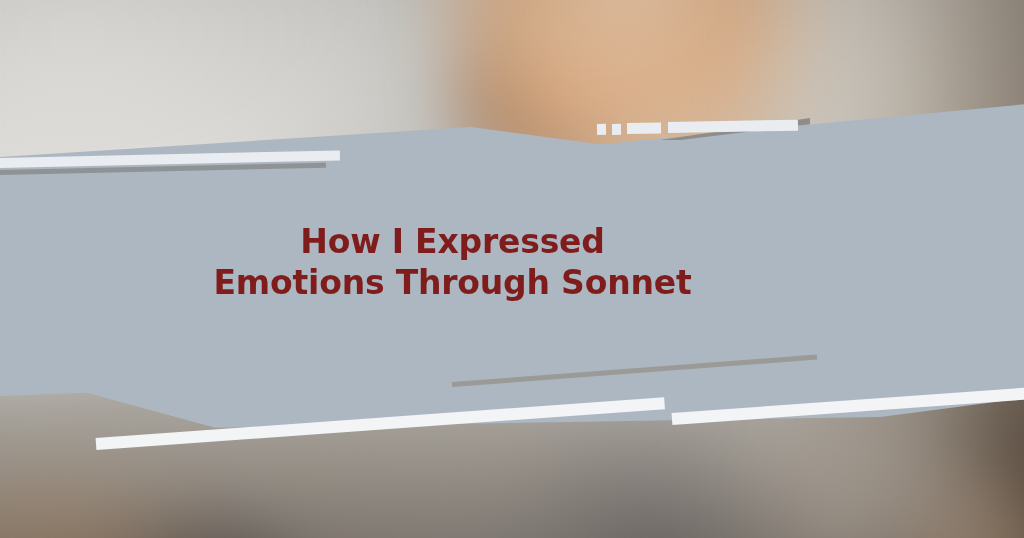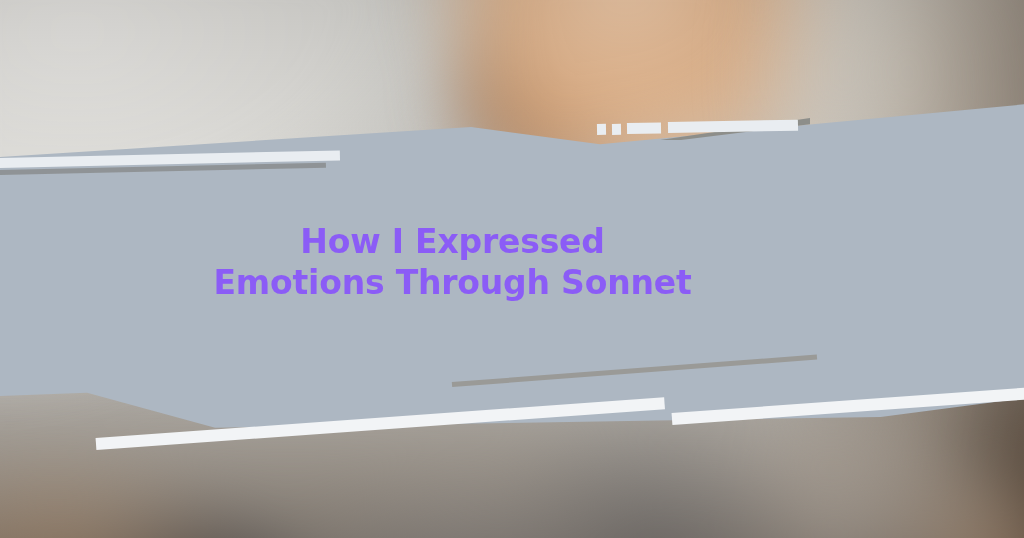--- a/index.html
+++ b/index.html
@@ -165,21 +165,21 @@
     transform-origin: left center;
   }
 
   
   .headline {
     position: absolute;
     left: 0;
     top: 222px;
     width: 1024px;
     text-align: center;
-    color: #8b5cf6;
+    color: #7f1d1d;
     font-size: 33px;
     font-weight: 700;
     line-height: 1.24;
     letter-spacing: -0.2px;
     padding-right: 150px;
     box-sizing: border-box;
     white-space: pre-line;
     padding-left: 31px;
   }
 </style>

